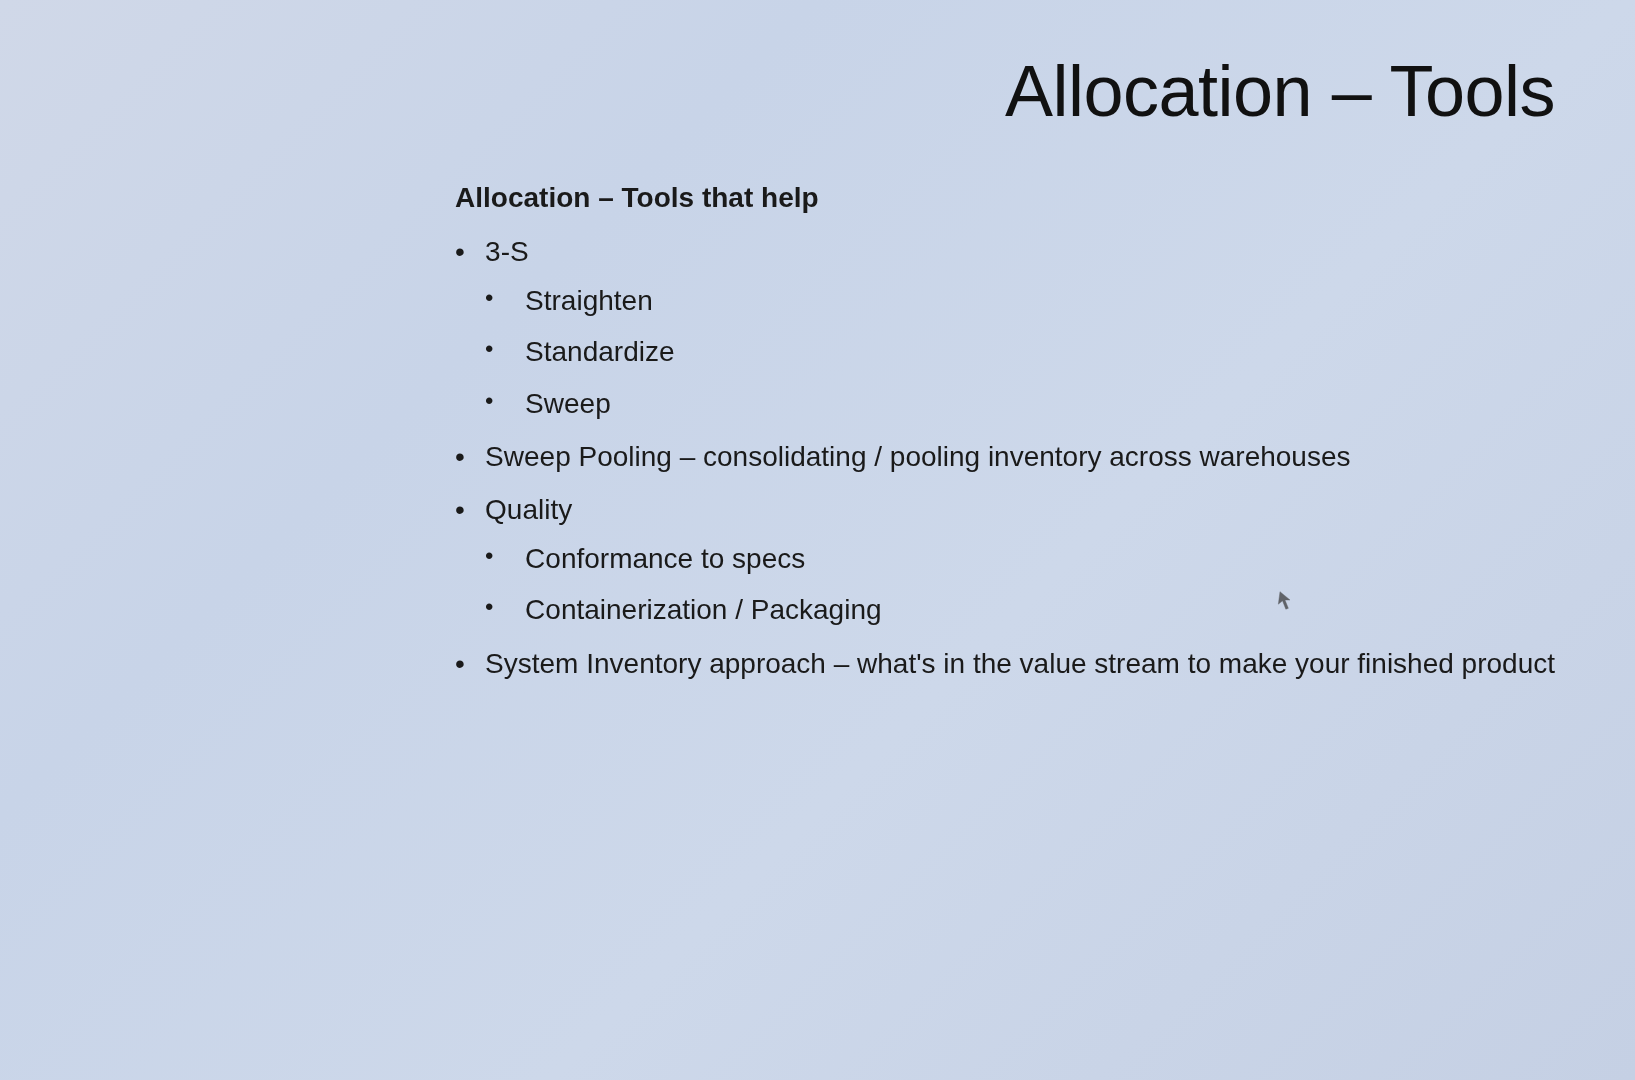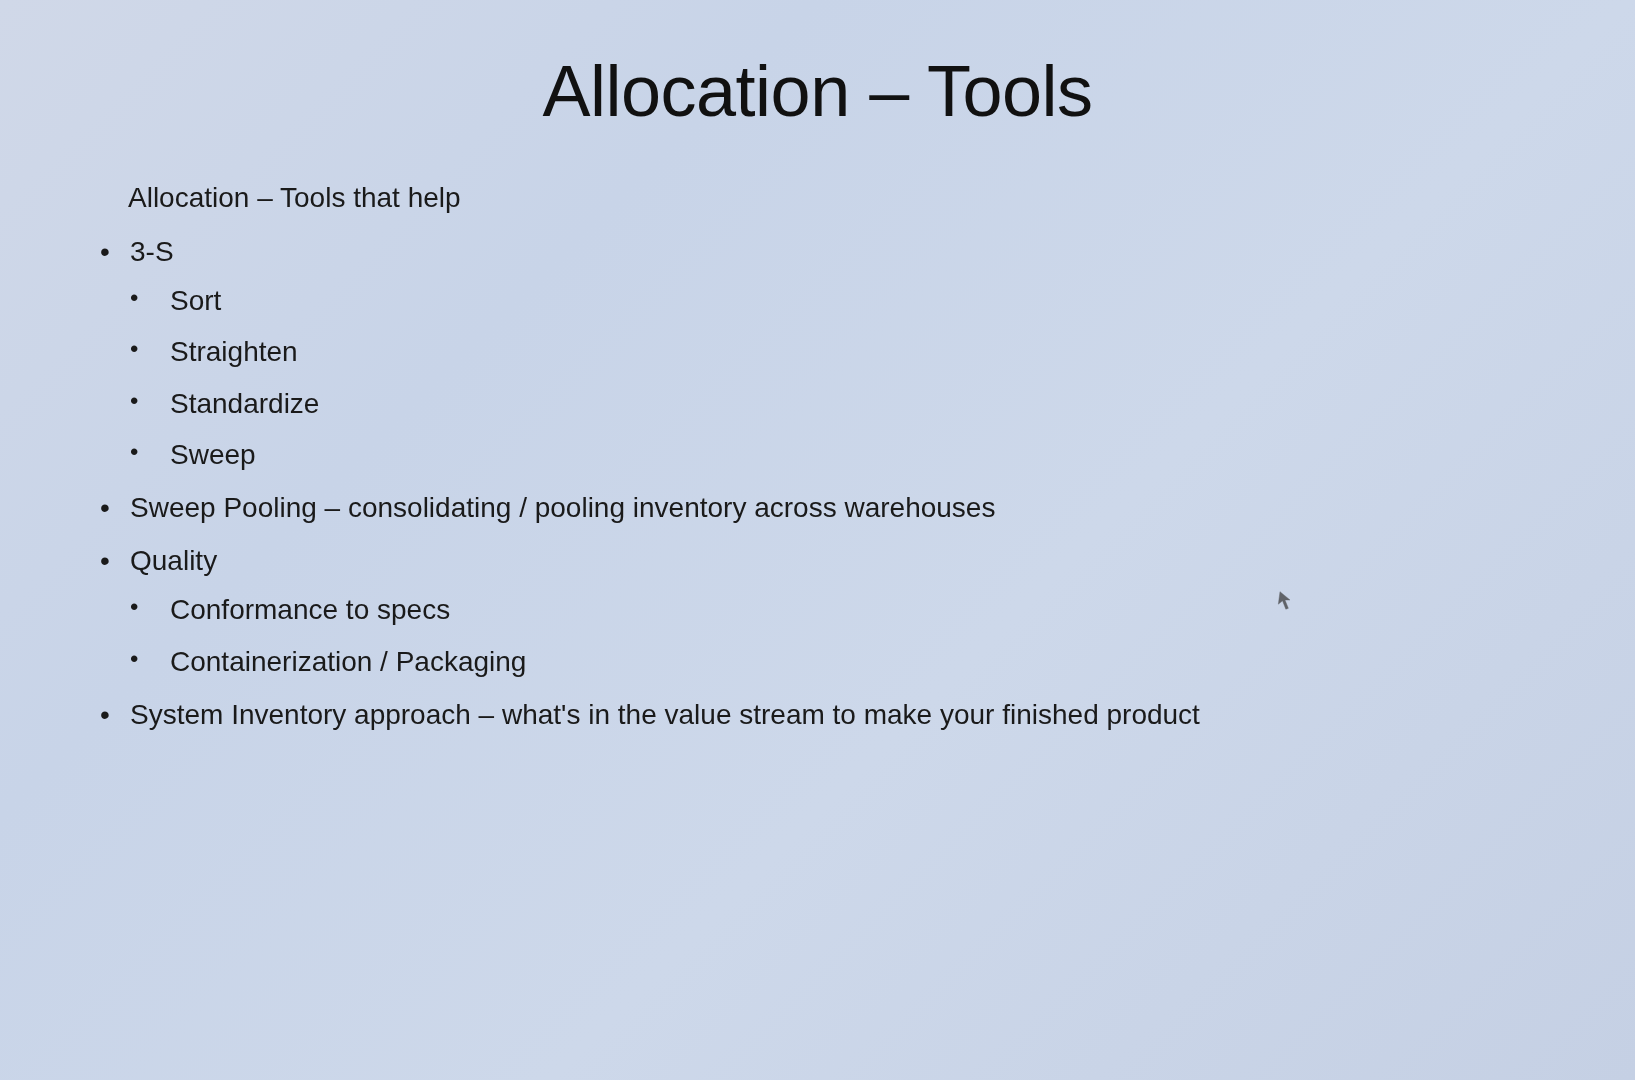--- a/index.html
+++ b/index.html
@@ -17,20 +17,21 @@
       overflow: hidden;
       position: relative;
     }
 
     .slide-container {
       width: 100%;
       height: 100%;
       padding: 50px 80px 60px 80px;
       display: flex;
       flex-direction: column;
+      align-items: flex-end;
     }
 
     .slide-title {
       text-align: center;
       font-size: 72px;
       font-weight: 400;
       color: #111111;
       margin-bottom: 50px;
       font-family: 'Segoe UI', Arial, sans-serif;
       letter-spacing: -0.5px;
@@ -38,22 +39,21 @@
 
     .slide-content {
       flex: 1;
       padding-left: 20px;
     }
 
     .intro-text {
       font-size: 28px;
       color: #1a1a1a;
       margin-bottom: 18px;
-      font-weight: 400;
-      margin-left: 28px;
+      font-weight: 700;
     }
 
     .bullet-list {
       list-style: none;
       padding: 0;
     }
 
     .bullet-list > li {
       font-size: 28px;
       color: #1a1a1a;
@@ -116,23 +116,20 @@
 
     <p class="intro-text">Allocation – Tools that help</p>
 
     <ul class="bullet-list">
 
 
       <li>
         <span>3-S</span>
         <ul class="sub-list">
           <li>
-            <span>Sort</span>
-          </li>
-          <li>
             <span>Straighten</span>
           </li>
           <li>
             <span>Standardize</span>
           </li>
           <li>
             <span>Sweep</span>
           </li>
         </ul>
       </li>

